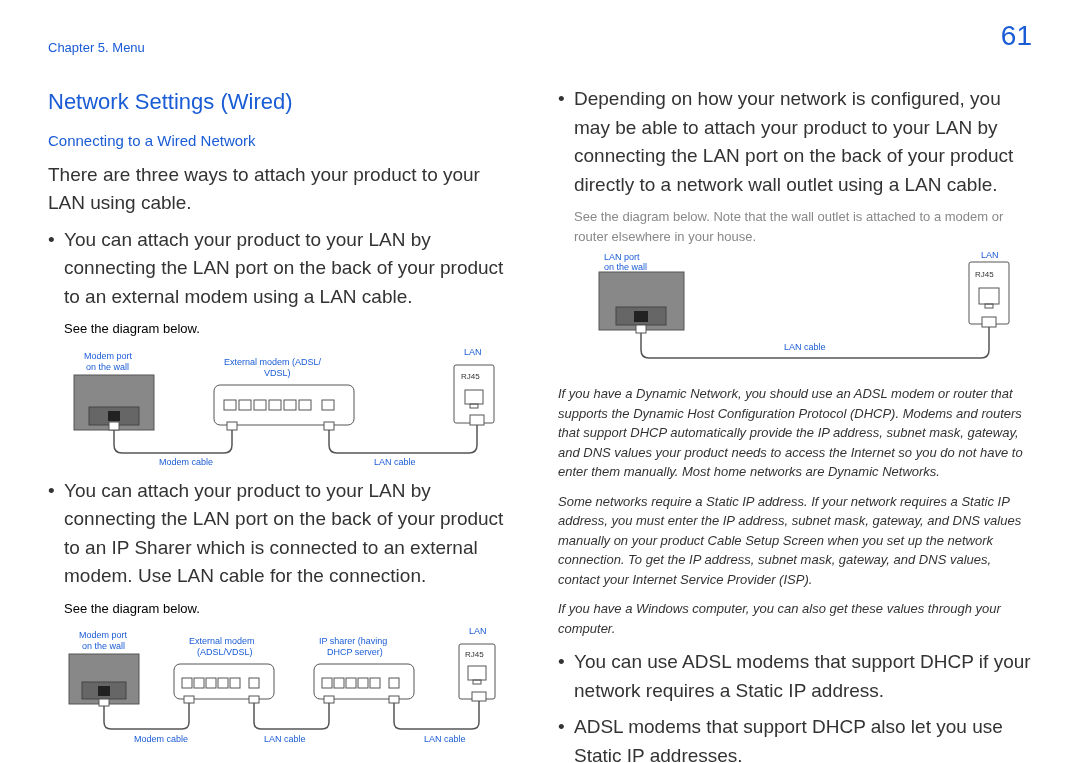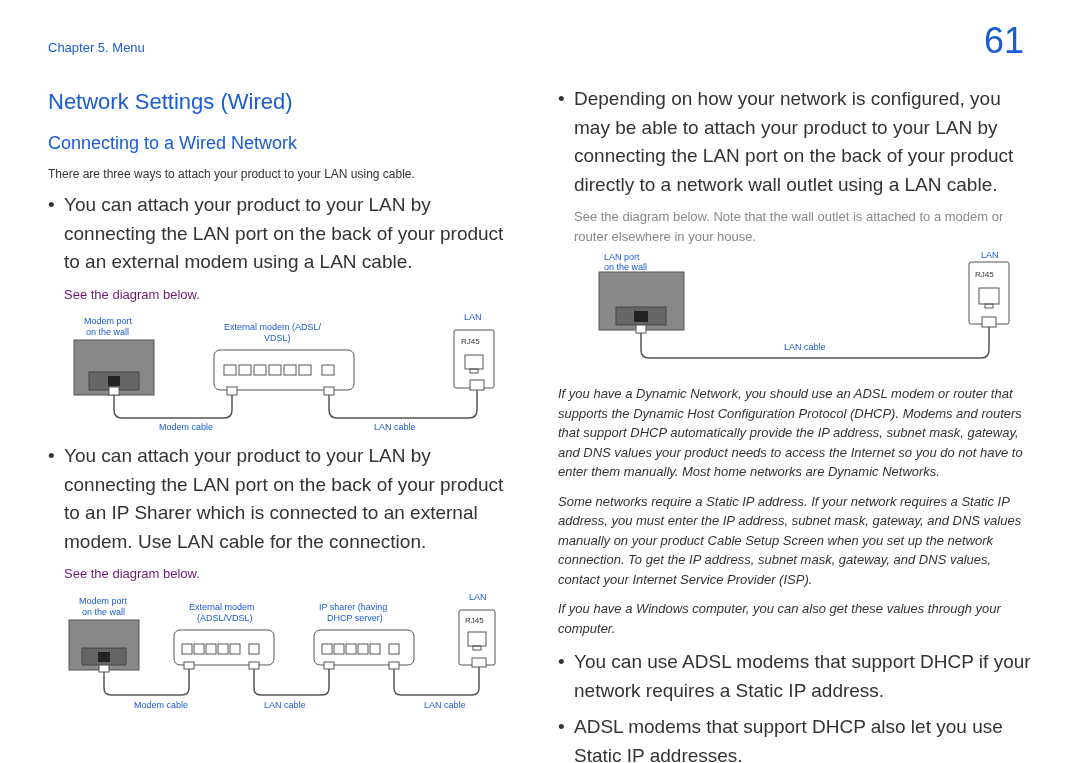--- a/index.html
+++ b/index.html
@@ -18,69 +18,69 @@
     align-items: flex-end;
     margin-bottom: 30px;
   }
   .chapter {
     color: #1a5cd6;
     font-size: 13px;
     font-weight: 400;
   }
   .page-number {
     color: #1a5cd6;
-    font-size: 36px;
+    font-size: 28px;
     font-weight: 300;
     position: absolute;
-    right: 56px;
+    right: 48px;
     top: 20px;
   }
   .columns {
     display: flex;
     gap: 36px;
   }
   .col {
     flex: 1;
     font-size: 13px;
     line-height: 1.5;
     color: #333;
   }
   h1 {
     color: #1a5cd6;
     font-size: 22px;
     font-weight: 500;
     margin-bottom: 12px;
   }
   h2 {
     color: #1a5cd6;
-    font-size: 18px;
+    font-size: 15px;
     font-weight: 500;
     margin-bottom: 8px;
   }
   .intro {
-    font-size: 12px;
+    font-size: 19px;
     margin-bottom: 8px;
   }
   ul { list-style: none; padding-left: 0; }
   li.bullet {
     position: relative;
     padding-left: 16px;
     margin-bottom: 8px;
     font-size: 19px;
     line-height: 1.5;
   }
   li.bullet::before {
     content: "•";
     position: absolute;
     left: 0;
     top: 0;
     color: #333;
   }
   .see {
-    color: #701a75;
+    color: #000000;
     padding-left: 16px;
     margin-bottom: 6px;
     font-size: 13px;
   }
   .para {
     margin-bottom: 10px;
     font-size: 13px;
     line-height: 1.5;
     font-style: italic;
   }

